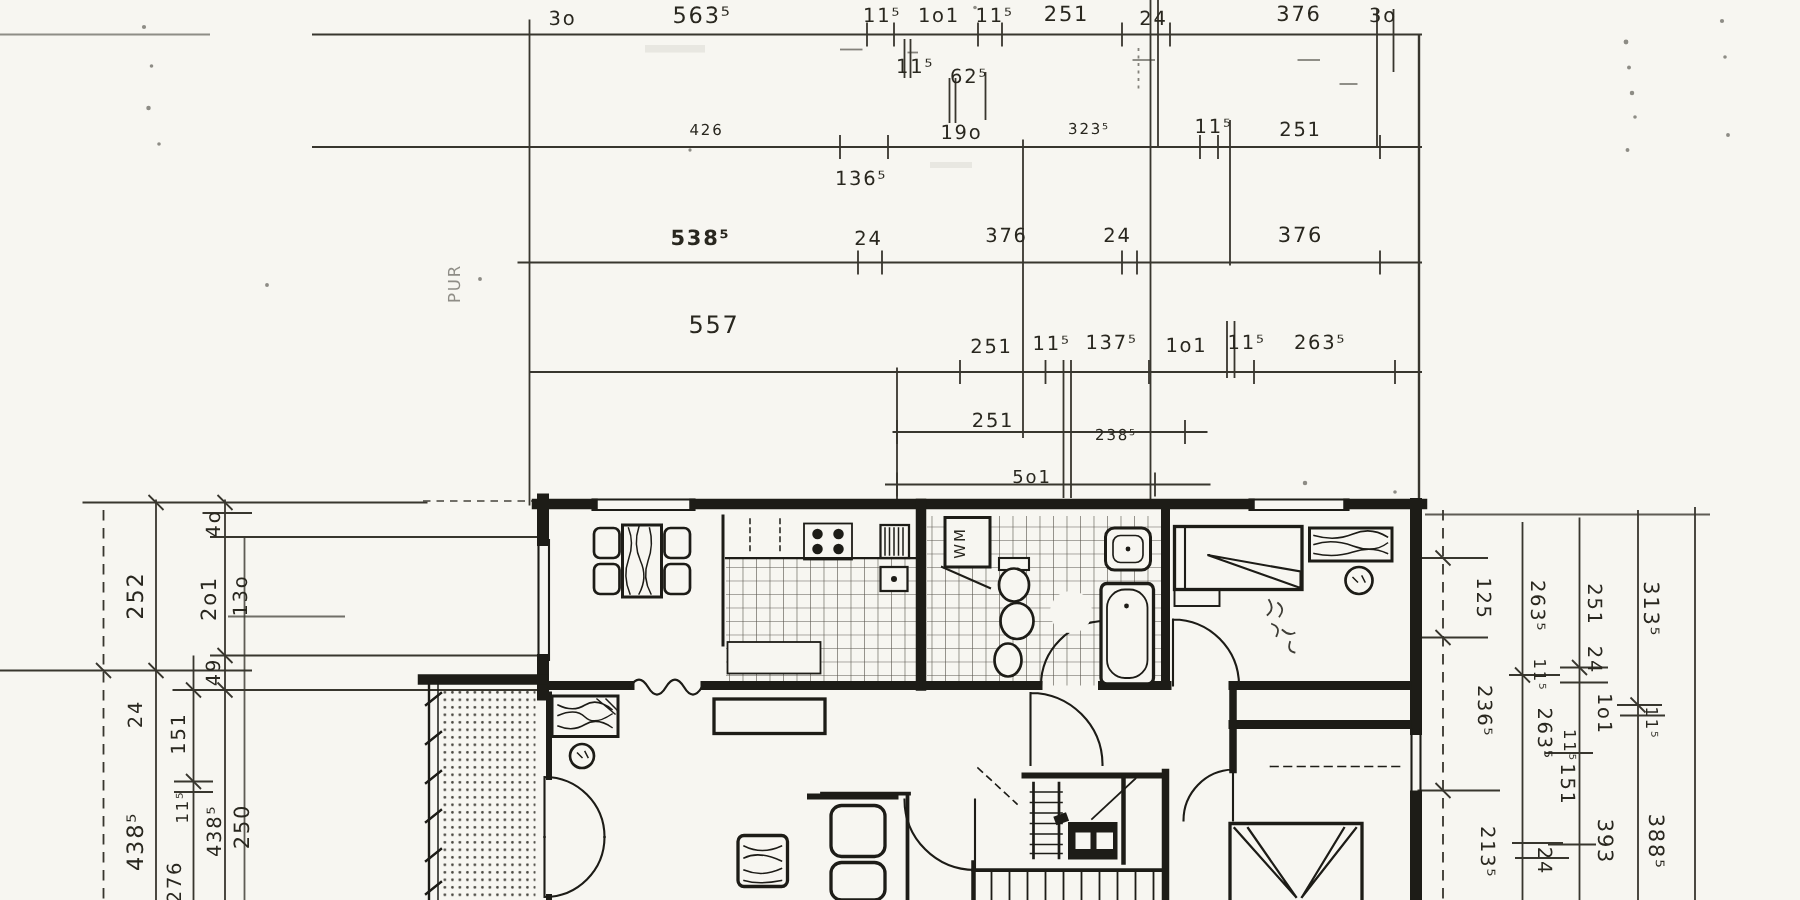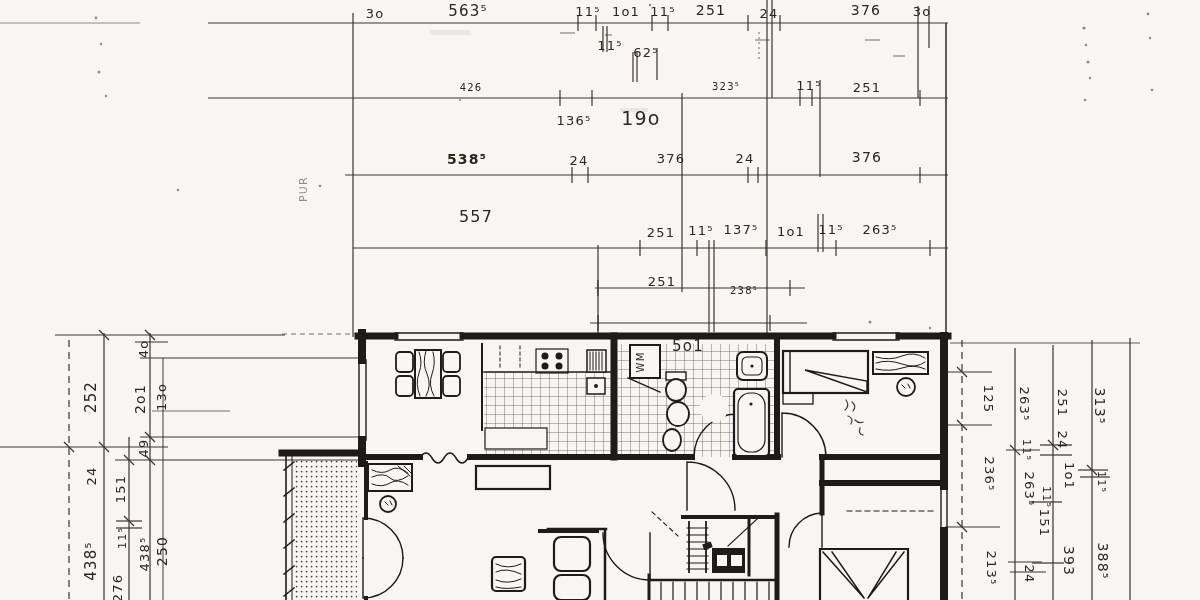--- a/index.html
+++ b/index.html
@@ -337,39 +337,39 @@
       <div class="dim" style="left: 626px; top: 11px; font-size: 13px; transform: translate(-50%, -50%) rotate(0deg);">1o1</div>
       <div class="dim" style="left: 663px; top: 11px; font-size: 13px; transform: translate(-50%, -50%) rotate(0deg);">11⁵</div>
       <div class="dim" style="left: 711px; top: 10px; font-size: 14px; transform: translate(-50%, -50%) rotate(0deg);">251</div>
       <div class="dim" style="left: 769px; top: 13px; font-size: 13px; transform: translate(-50%, -50%) rotate(0deg);">24</div>
       <div class="dim" style="left: 866px; top: 10px; font-size: 14px; transform: translate(-50%, -50%) rotate(0deg);">376</div>
       <div class="dim" style="left: 922px; top: 11px; font-size: 13px; transform: translate(-50%, -50%) rotate(0deg);">3o</div>
       <div class="dim" style="left: 610px; top: 45px; font-size: 13px; transform: translate(-50%, -50%) rotate(0deg);">11⁵</div>
       <div class="dim" style="left: 646px; top: 52px; font-size: 13px; transform: translate(-50%, -50%) rotate(0deg);">62⁵</div>
       <div class="dim" style="left: 471px; top: 88px; font-size: 10px; transform: translate(-50%, -50%) rotate(0deg);">426</div>
       <div class="dim" style="left: 574px; top: 88px; font-size: 13px; transform: translate(-50%, -50%) rotate(0deg); margin-top: 32px;">136⁵</div>
-      <div class="dim" style="left: 641px; top: 89px; font-size: 19px; transform: translate(-50%, -50%) rotate(0deg); margin-top: 29px;">19o</div>
+      <div class="dim" style="left: 641px; top: 89px; font-size: 13px; transform: translate(-50%, -50%) rotate(0deg);">19o</div>
       <div class="dim" style="left: 726px; top: 87px; font-size: 10px; transform: translate(-50%, -50%) rotate(0deg);">323⁵</div>
       <div class="dim" style="left: 809px; top: 85px; font-size: 13px; transform: translate(-50%, -50%) rotate(0deg);">11⁵</div>
       <div class="dim" style="left: 867px; top: 87px; font-size: 13px; transform: translate(-50%, -50%) rotate(0deg);">251</div>
       <div class="dim" style="left: 467px; top: 159px; font-size: 14px; transform: translate(-50%, -50%) rotate(0deg); font-weight: bold;">538⁵</div>
       <div class="dim" style="left: 579px; top: 160px; font-size: 13px; transform: translate(-50%, -50%) rotate(0deg);">24</div>
       <div class="dim" style="left: 671px; top: 158px; font-size: 13px; transform: translate(-50%, -50%) rotate(0deg);">376</div>
       <div class="dim" style="left: 745px; top: 158px; font-size: 13px; transform: translate(-50%, -50%) rotate(0deg);">24</div>
       <div class="dim" style="left: 867px; top: 157px; font-size: 14px; transform: translate(-50%, -50%) rotate(0deg);">376</div>
       <div class="dim" style="left: 476px; top: 217px; font-size: 16px; transform: translate(-50%, -50%) rotate(0deg);">557</div>
       <div class="dim" style="left: 661px; top: 232px; font-size: 13px; transform: translate(-50%, -50%) rotate(0deg);">251</div>
       <div class="dim" style="left: 701px; top: 230px; font-size: 13px; transform: translate(-50%, -50%) rotate(0deg);">11⁵</div>
       <div class="dim" style="left: 741px; top: 229px; font-size: 13px; transform: translate(-50%, -50%) rotate(0deg);">137⁵</div>
       <div class="dim" style="left: 791px; top: 231px; font-size: 13px; transform: translate(-50%, -50%) rotate(0deg);">1o1</div>
       <div class="dim" style="left: 831px; top: 229px; font-size: 13px; transform: translate(-50%, -50%) rotate(0deg);">11⁵</div>
       <div class="dim" style="left: 880px; top: 229px; font-size: 13px; transform: translate(-50%, -50%) rotate(0deg);">263⁵</div>
       <div class="dim" style="left: 662px; top: 281px; font-size: 13px; transform: translate(-50%, -50%) rotate(0deg);">251</div>
       <div class="dim" style="left: 744px; top: 291px; font-size: 10px; transform: translate(-50%, -50%) rotate(0deg);">238⁵</div>
-      <div class="dim" style="left: 688px; top: 318px; font-size: 15px; transform: translate(-50%, -50%) rotate(0deg); margin-top: 28px;">5o1</div>
+      <div class="dim" style="left: 688px; top: 318px; font-size: 12px; transform: translate(-50%, -50%) rotate(0deg);">5o1</div>
       <div class="dim" style="left: 143px; top: 349px; font-size: 13px; transform: translate(-50%, -50%) rotate(-90deg);">4o</div>
       <div class="dim" style="left: 91px; top: 397px; font-size: 15px; transform: translate(-50%, -50%) rotate(-90deg);">252</div>
       <div class="dim" style="left: 140px; top: 399px; font-size: 14px; transform: translate(-50%, -50%) rotate(-90deg);">2o1</div>
       <div class="dim" style="left: 161px; top: 397px; font-size: 13px; transform: translate(-50%, -50%) rotate(-90deg);">13o</div>
       <div class="dim" style="left: 143px; top: 448px; font-size: 13px; transform: translate(-50%, -50%) rotate(-90deg);">49</div>
       <div class="dim" style="left: 91px; top: 476px; font-size: 13px; transform: translate(-50%, -50%) rotate(-90deg);">24</div>
       <div class="dim" style="left: 120px; top: 489px; font-size: 13px; transform: translate(-50%, -50%) rotate(-90deg);">151</div>
       <div class="dim" style="left: 122px; top: 538px; font-size: 11px; transform: translate(-50%, -50%) rotate(-90deg);">11⁵</div>
       <div class="dim" style="left: 144px; top: 554px; font-size: 13px; transform: translate(-50%, -50%) rotate(-90deg);">438⁵</div>
       <div class="dim" style="left: 162px; top: 551px; font-size: 14px; transform: translate(-50%, -50%) rotate(-90deg);">250</div>

